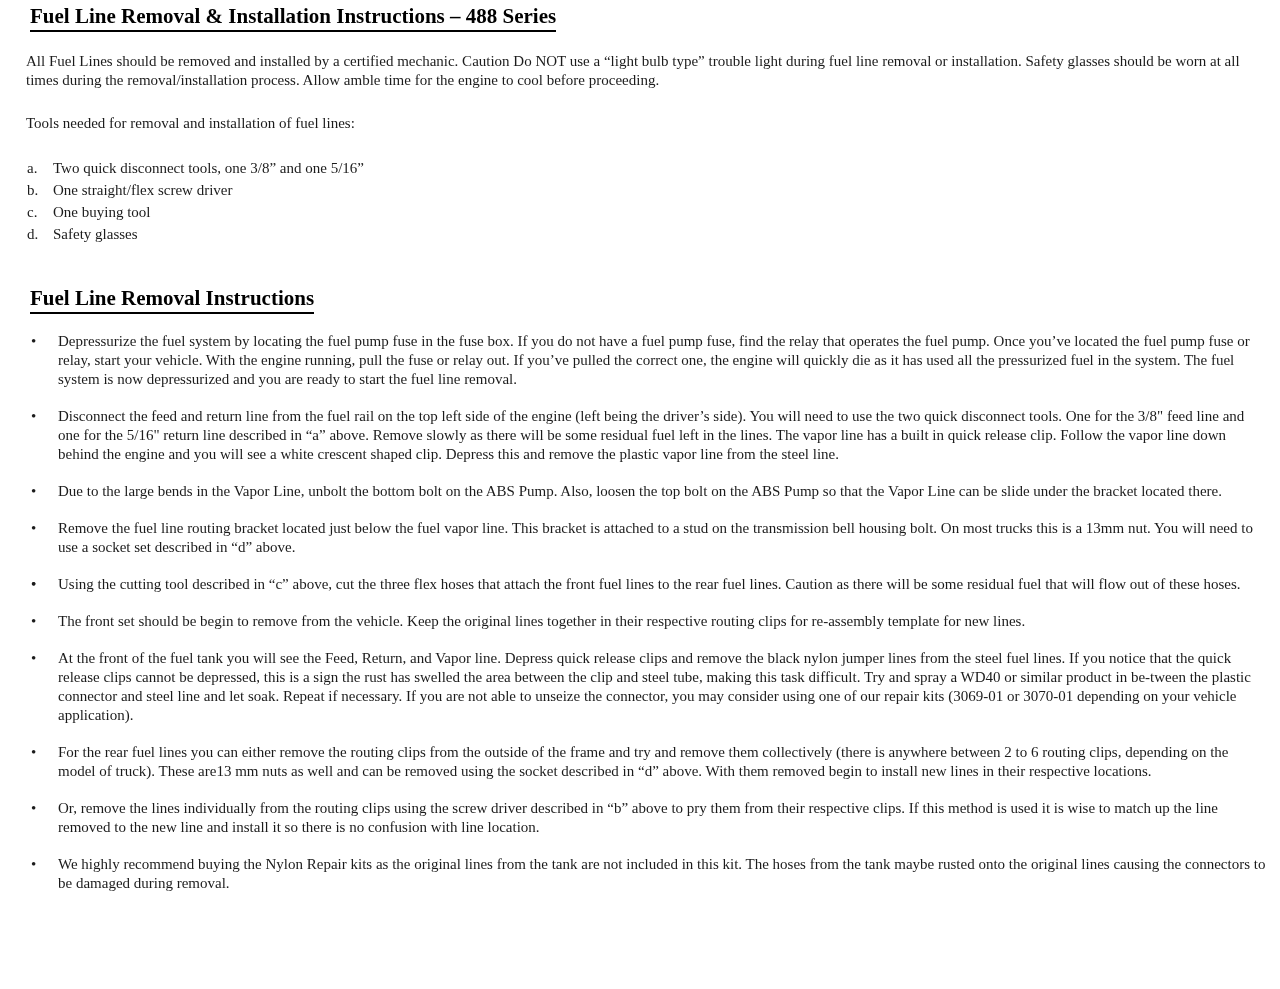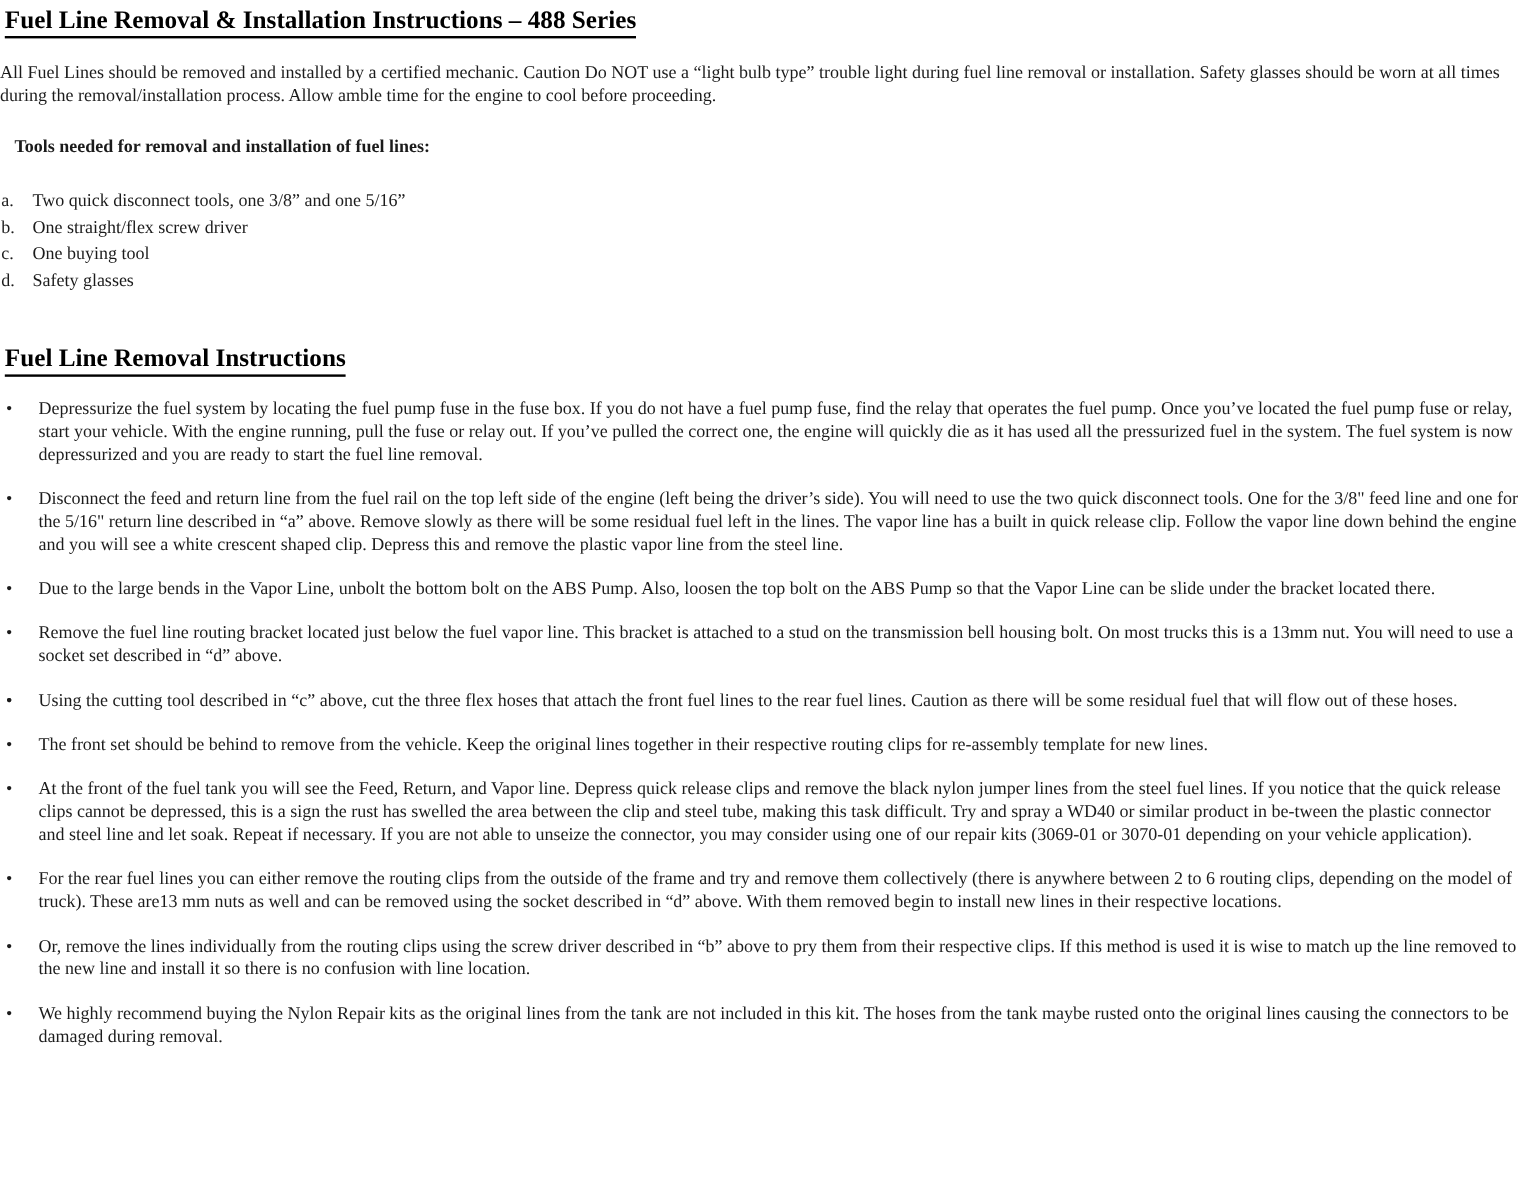--- a/index.html
+++ b/index.html
@@ -9,21 +9,21 @@
   }
   body {
     width: 1280px;
     min-height: 989px;
     font-family: "Liberation Serif", "DejaVu Serif", serif;
     color: #1b1b1b;
     font-size: 15px;
     line-height: 19px;
   }
   .doc {
-    padding: 4px 14px 30px 0;
+    padding: 4px 14px 30px 26px;
   }
   h1.doc-title {
     margin: 0 0 24px 4px;
     font-size: 21px;
     line-height: 24px;
     font-weight: bold;
     color: #000;
   }
   h2.section-title {
     margin: 42px 0 22px 4px;
@@ -33,22 +33,21 @@
     color: #000;
   }
   .u {
     border-bottom: 2.5px solid #000;
     padding-bottom: 2px;
   }
   p.intro {
     margin: 0 0 24px 0;
   }
   p.tools-heading {
-    margin: 0 0 26px 12px;
-    font-weight: bold;
+    margin: 0 0 26px 0;
   }
   ol.tools {
     list-style: none;
     margin: 0 0 24px 0;
     padding: 0;
   }
   ol.tools li {
     position: relative;
     padding-left: 27px;
     margin-bottom: 3px;
@@ -128,21 +127,21 @@
     </li>
     <li>
       <span class="bullet">•</span>
     </li>
     <li>
       <span class="bullet">•</span>
       <span class="txt">Using the cutting tool described in “c” above, cut the three flex hoses that attach the front fuel lines to the rear fuel lines. Caution as there will be some residual fuel that will flow out of these hoses.</span>
     </li>
     <li>
       <span class="bullet">•</span>
-      <span class="txt">The front set should be behind to remove from the vehicle. Keep the original lines together in their respective routing clips for re-assembly template for new lines.</span>
+      <span class="txt">The front set should be begin to remove from the vehicle. Keep the original lines together in their respective routing clips for re-assembly template for new lines.</span>
     </li>
     <li>
       <span class="bullet">•</span>
       <span class="txt">At the front of the fuel tank you will see the Feed, Return, and Vapor line. Depress quick release clips and remove the black nylon jumper lines from the steel fuel lines. If you notice that the quick release clips cannot be depressed, this is a sign the rust has swelled the area between the clip and steel tube, making this task difficult. Try and spray a WD40 or similar product in be-tween the plastic connector and steel line and let soak. Repeat if necessary. If you are not able to unseize the connector, you may consider using one of our repair kits (3069-01 or 3070-01 depending on your vehicle application).</span>
     </li>
     <li>
       <span class="bullet">•</span>
       <span class="txt">For the rear fuel lines you can either remove the routing clips from the outside of the frame and try and remove them collectively (there is anywhere between 2 to 6 routing clips, depending on the model of truck). These are13 mm nuts as well and can be removed using the socket described in “d” above. With them removed begin to install new lines in their respective locations.</span>
     </li>
     <li>

